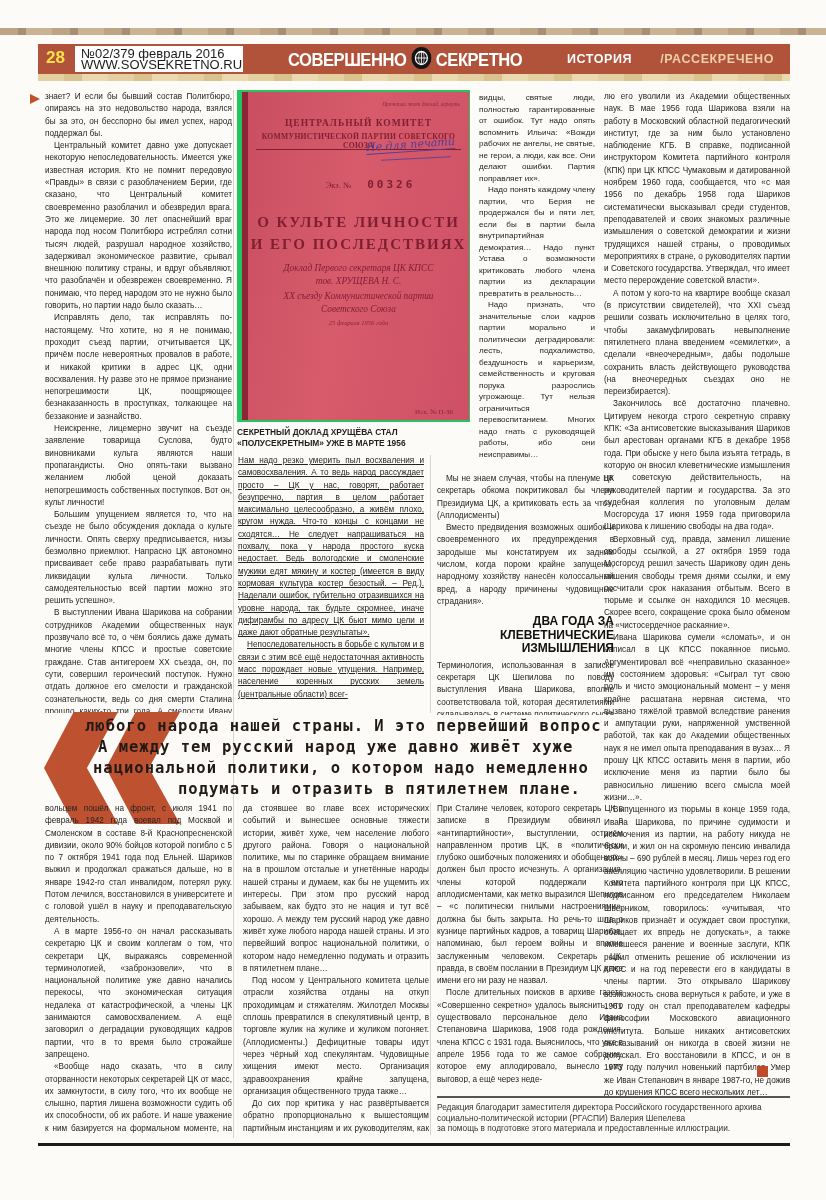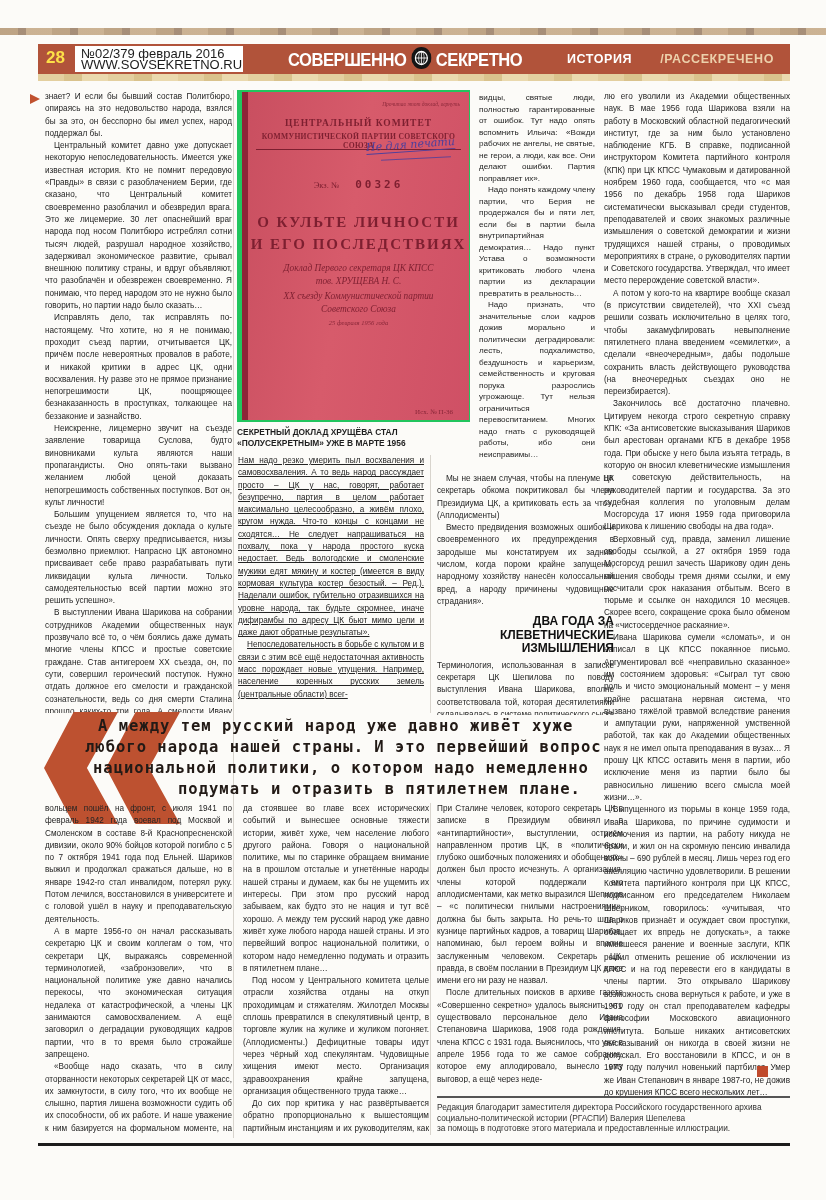--- a/index.html
+++ b/index.html
@@ -35,21 +35,21 @@
   .booklet{position:absolute;left:5px;top:2px;right:1px;bottom:2px;
     background:linear-gradient(100deg,#c94f60,#d75b6b 45%,#cf5065);
     border-left:6px solid #8e2438;color:#7d1f30;font-family:"Liberation Serif",serif;}
   .bk-note-top{position:absolute;top:9px;right:9px;font-size:5.5px;font-style:italic;opacity:.85;}
   .bk-org1{position:absolute;top:26px;left:0;width:100%;text-align:center;font-weight:bold;font-size:9.5px;letter-spacing:1px;}
   .bk-org2{position:absolute;top:40px;left:0;width:100%;text-align:center;font-weight:bold;font-size:7.6px;letter-spacing:.3px;}
   .bk-rule{position:absolute;top:57px;left:8px;right:8px;border-top:1.4px solid #7d1f30;}
   .bk-hand{position:absolute;top:46px;right:14px;color:#4a3f9e;font-style:italic;font-size:11px;
     font-family:"DejaVu Serif",serif;transform:rotate(-4deg);border-bottom:1px solid #4a3f9e;}
   .bk-squiggle{position:absolute;top:66px;right:18px;width:70px;height:0;border-bottom:1.6px solid #4a3f9e;transform:rotate(-3deg);opacity:.8;}
-  .bk-copy{position:absolute;top:86px;left:0;width:100%;text-align:center;font-size:8.5px;}
+  .bk-copy{position:absolute;top:86px;left:12px;width:100%;text-align:center;font-size:8.5px;}
   .bk-copy .stamp{font-family:"DejaVu Sans Mono",monospace;font-weight:bold;font-size:11px;letter-spacing:3px;margin-left:14px;}
   .bk-title{position:absolute;left:0;width:100%;text-align:center;font-weight:bold;font-size:15px;letter-spacing:2px;}
   .bk-sub{position:absolute;left:0;width:100%;text-align:center;font-style:italic;font-size:9.3px;}
   .bk-date{position:absolute;top:227px;left:0;width:100%;text-align:center;font-style:italic;font-size:6.5px;opacity:.9;}
   .bk-note-bottom{position:absolute;top:316px;right:16px;font-size:7px;opacity:.9;}
   .caption{position:absolute;left:237px;top:427px;width:233px;font-weight:bold;font-size:8.4px;line-height:11px;color:#1e1e1e;}
   
   .chevron{position:absolute;background:#bd5130;
     clip-path:polygon(100% 0%,40% 0%,0% 50%,40% 100%,100% 100%,58% 50%);}
   .quote-text{position:absolute;left:83px;top:716px;width:540px;}
@@ -127,21 +127,21 @@
       <div class="bk-sub" style="top:212px;">Советского Союза</div>
       <div class="bk-date">25 февраля 1956 года</div>
       <div class="bk-note-bottom">Исх. № П-36</div>
     </div>
   </div>
   <div class="caption">СЕКРЕТНЫЙ ДОКЛАД ХРУЩЁВА СТАЛ «ПОЛУСЕКРЕТНЫМ» УЖЕ В МАРТЕ 1956</div>
 
   <div class="col narrow" style="left:479px;top:92px;width:116px;height:378px;">
     <p class="ni">видцы, святые люди, полностью гарантированные от ошибок. Тут надо опять вспомнить Ильича: «Вожди рабочих не ангелы, не святые, не герои, а люди, как все. Они делают ошибки. Партия поправляет их».</p>
     <p>Надо понять каждому члену партии, что Берия не продержался бы и пяти лет, если бы в партии была внутрипартийная демократия… Надо пункт Устава о возможности критиковать любого члена партии из декларации превратить в реальность…</p>
-    <p>Надо признать, что значительные слои кадров дожив морально и политически деградировали: лесть, подхалимство, бездушность и карьеризм, семейственность и круговая порука разрослись угрожающе. Тут нельзя ограничиться перевоспитанием. Многих надо гнать с руководящей работы, ибо они неисправимы…</p>
+    <p>Надо признать, что значительные слои кадров партии морально и политически деградировали: лесть, подхалимство, бездушность и карьеризм, семейственность и круговая порука разрослись угрожающе. Тут нельзя ограничиться перевоспитанием. Многих надо гнать с руководящей работы, ибо они неисправимы…</p>
   </div>
 
   <div class="col" style="left:604px;top:91px;width:186px;height:1042px;">
     <p class="ni">лю его уволили из Академии общественных наук. В мае 1956 года Шарикова взяли на работу в Московский областной педагогический институт, где за ним было установлено наблюдение КГБ. В справке, подписанной инструктором Комитета партийного контроля (КПК) при ЦК КПСС Чумаковым и датированной ноябрем 1960 года, сообщается, что «с мая 1956 по декабрь 1958 года Шариков систематически высказывал среди студентов, преподавателей и своих знакомых различные измышления о советской демократии и жизни трудящихся нашей страны, о проводимых мероприятиях в стране, о руководителях партии и Советского государства. Утверждал, что имеет место перерождение советской власти».</p>
     <p>А потом у кого-то на квартире вообще сказал (в присутствии свидетелей), что XXI съезд решили созвать исключительно в целях того, чтобы закамуфлировать невыполнение пятилетнего плана введением «семилетки», а сделали «внеочередным», дабы подольше сохранить власть действующего руководства (на внеочередных съездах оно не переизбирается).</p>
     <p>Закончилось всё достаточно плачевно. Цитируем некогда строго секретную справку КПК: «За антисоветские высказывания Шариков был арестован органами КГБ в декабре 1958 года. При обыске у него была изъята тетрадь, в которую он вносил клеветнические измышления на советскую действительность, на руководителей партии и государства. За это судебная коллегия по уголовным делам Мосгорсуда 17 июня 1959 года приговорила Шарикова к лишению свободы на два года».</p>
     <p>Верховный суд, правда, заменил лишение свободы ссылкой, а 27 октября 1959 года Мосгорсуд решил зачесть Шарикову один день лишения свободы тремя днями ссылки, и ему посчитали срок наказания отбытым. Всего в тюрьме и ссылке он находился 10 месяцев. Скорее всего, сокращение срока было обменом на «чистосердечное раскаяние».</p>
     <p>Ивана Шарикова сумели «сломать», и он написал в ЦК КПСС покаянное письмо. Аргументировал всё «неправильно сказанное» им состоянием здоровья: «Сыграл тут свою роль и чисто эмоциональный момент – у меня крайне расшатана нервная система, что вызвано тяжёлой травмой вследствие ранения и ампутации руки, напряженной умственной работой, так как до Академии общественных наук я не имел опыта преподавания в вузах… Я прошу ЦК КПСС оставить меня в партии, ибо исключение меня из партии было бы равносильно лишению всего смысла моей жизни…».</p>
     <p>Выпущенного из тюрьмы в конце 1959 года, Ивана Шарикова, по причине судимости и исключения из партии, на работу никуда не брали, и жил он на скромную пенсию инвалида войны – 690 рублей в месяц. Лишь через год его апелляцию частично удовлетворили. В решении Комитета партийного контроля при ЦК КПСС, подписанном его председателем Николаем Шверником, говорилось: «учитывая, что Шариков признаёт и осуждает свои проступки, обещает их впредь не допускать», а также имевшееся ранение и военные заслуги, КПК решил отменить решение об исключении из КПСС и на год перевести его в кандидаты в члены партии. Это открывало Шарикову возможность снова вернуться к работе, и уже в 1961 году он стал преподавателем кафедры философии Московского авиационного института. Больше никаких антисоветских высказываний он никогда в своей жизни не допускал. Его восстановили в КПСС, и он в 1973 году получил новенький партбилет. Умер же Иван Степанович в январе 1987-го, не дожив до крушения КПСС всего нескольких лет…</p>
   </div>
@@ -153,22 +153,22 @@
   <div class="col" style="left:437px;top:473px;width:177px;height:242px;">
     <p>Мы не знаем случая, чтобы на пленуме ЦК секретарь обкома покритиковал бы члена Президиума ЦК, а критиковать есть за что». (Аплодисменты)</p>
     <p>Вместо предвидения возможных ошибок и своевременного их предупреждения в зародыше мы констатируем их задним числом, когда пороки крайне запущены, народному хозяйству нанесён колоссальный вред, а народу причинены чудовищные страдания».</p>
     <div class="subhead">ДВА ГОДА ЗА КЛЕВЕТНИЧЕСКИЕ ИЗМЫШЛЕНИЯ</div>
     <p class="ni">Терминология, использованная в записке секретаря ЦК Шепилова по поводу выступления Ивана Шарикова, вполне соответствовала той, которая десятилетиями складывалась в системе политического сыска в СССР.</p>
   </div>
 
   <div class="chevron" style="left:44px;top:712px;width:74px;height:112px;"></div>
   <div class="chevron" style="left:106px;top:712px;width:74px;height:112px;"></div>
   <div class="quote-text">
+    <div class="qline q1">любого народа нашей страны. И это первейший вопрос</div>
     <div class="qline q0">А между тем русский народ уже давно живёт хуже</div>
-    <div class="qline q1">любого народа нашей страны. И это первейший вопрос</div>
     <div class="qline q2">национальной политики, о котором надо немедленно</div>
     <div class="qline q3">подумать и отразить в пятилетнем плане.</div>
   </div>
 
   <div class="col" style="left:45px;top:803px;width:187px;height:332px;">
     <p class="ni">вольцем пошёл на фронт, с июля 1941 по февраль 1942 года воевал под Москвой и Смоленском в составе 8-й Краснопресненской дивизии, около 90% бойцов которой погибло с 5 по 7 октября 1941 года под Ельней. Шариков выжил и продолжал сражаться дальше, но в январе 1942-го стал инвалидом, потерял руку. Потом лечился, восстановился в университете и с головой ушёл в науку и преподавательскую деятельность.</p>
     <p>А в марте 1956-го он начал рассказывать секретарю ЦК и своим коллегам о том, что секретари ЦК, выражаясь современной терминологией, «забронзовели», что в национальной политике уже давно начались перекосы, что экономическая ситуация недалека от катастрофической, а члены ЦК занимаются самовосхвалением. А ещё заговорил о деградации руководящих кадров партии, что в то время было строжайше запрещено.</p>
     <p>«Вообще надо сказать, что в силу оторванности некоторых секретарей ЦК от масс, их замкнутости, в силу того, что их вообще не слышно, партия лишена возможности судить об их способности, об их работе. И наше уважение к ним базируется на формальном моменте, на том, что они секретари ЦК. И только…</p>
   </div>
   <div class="col" style="left:243px;top:803px;width:186px;height:332px;">

